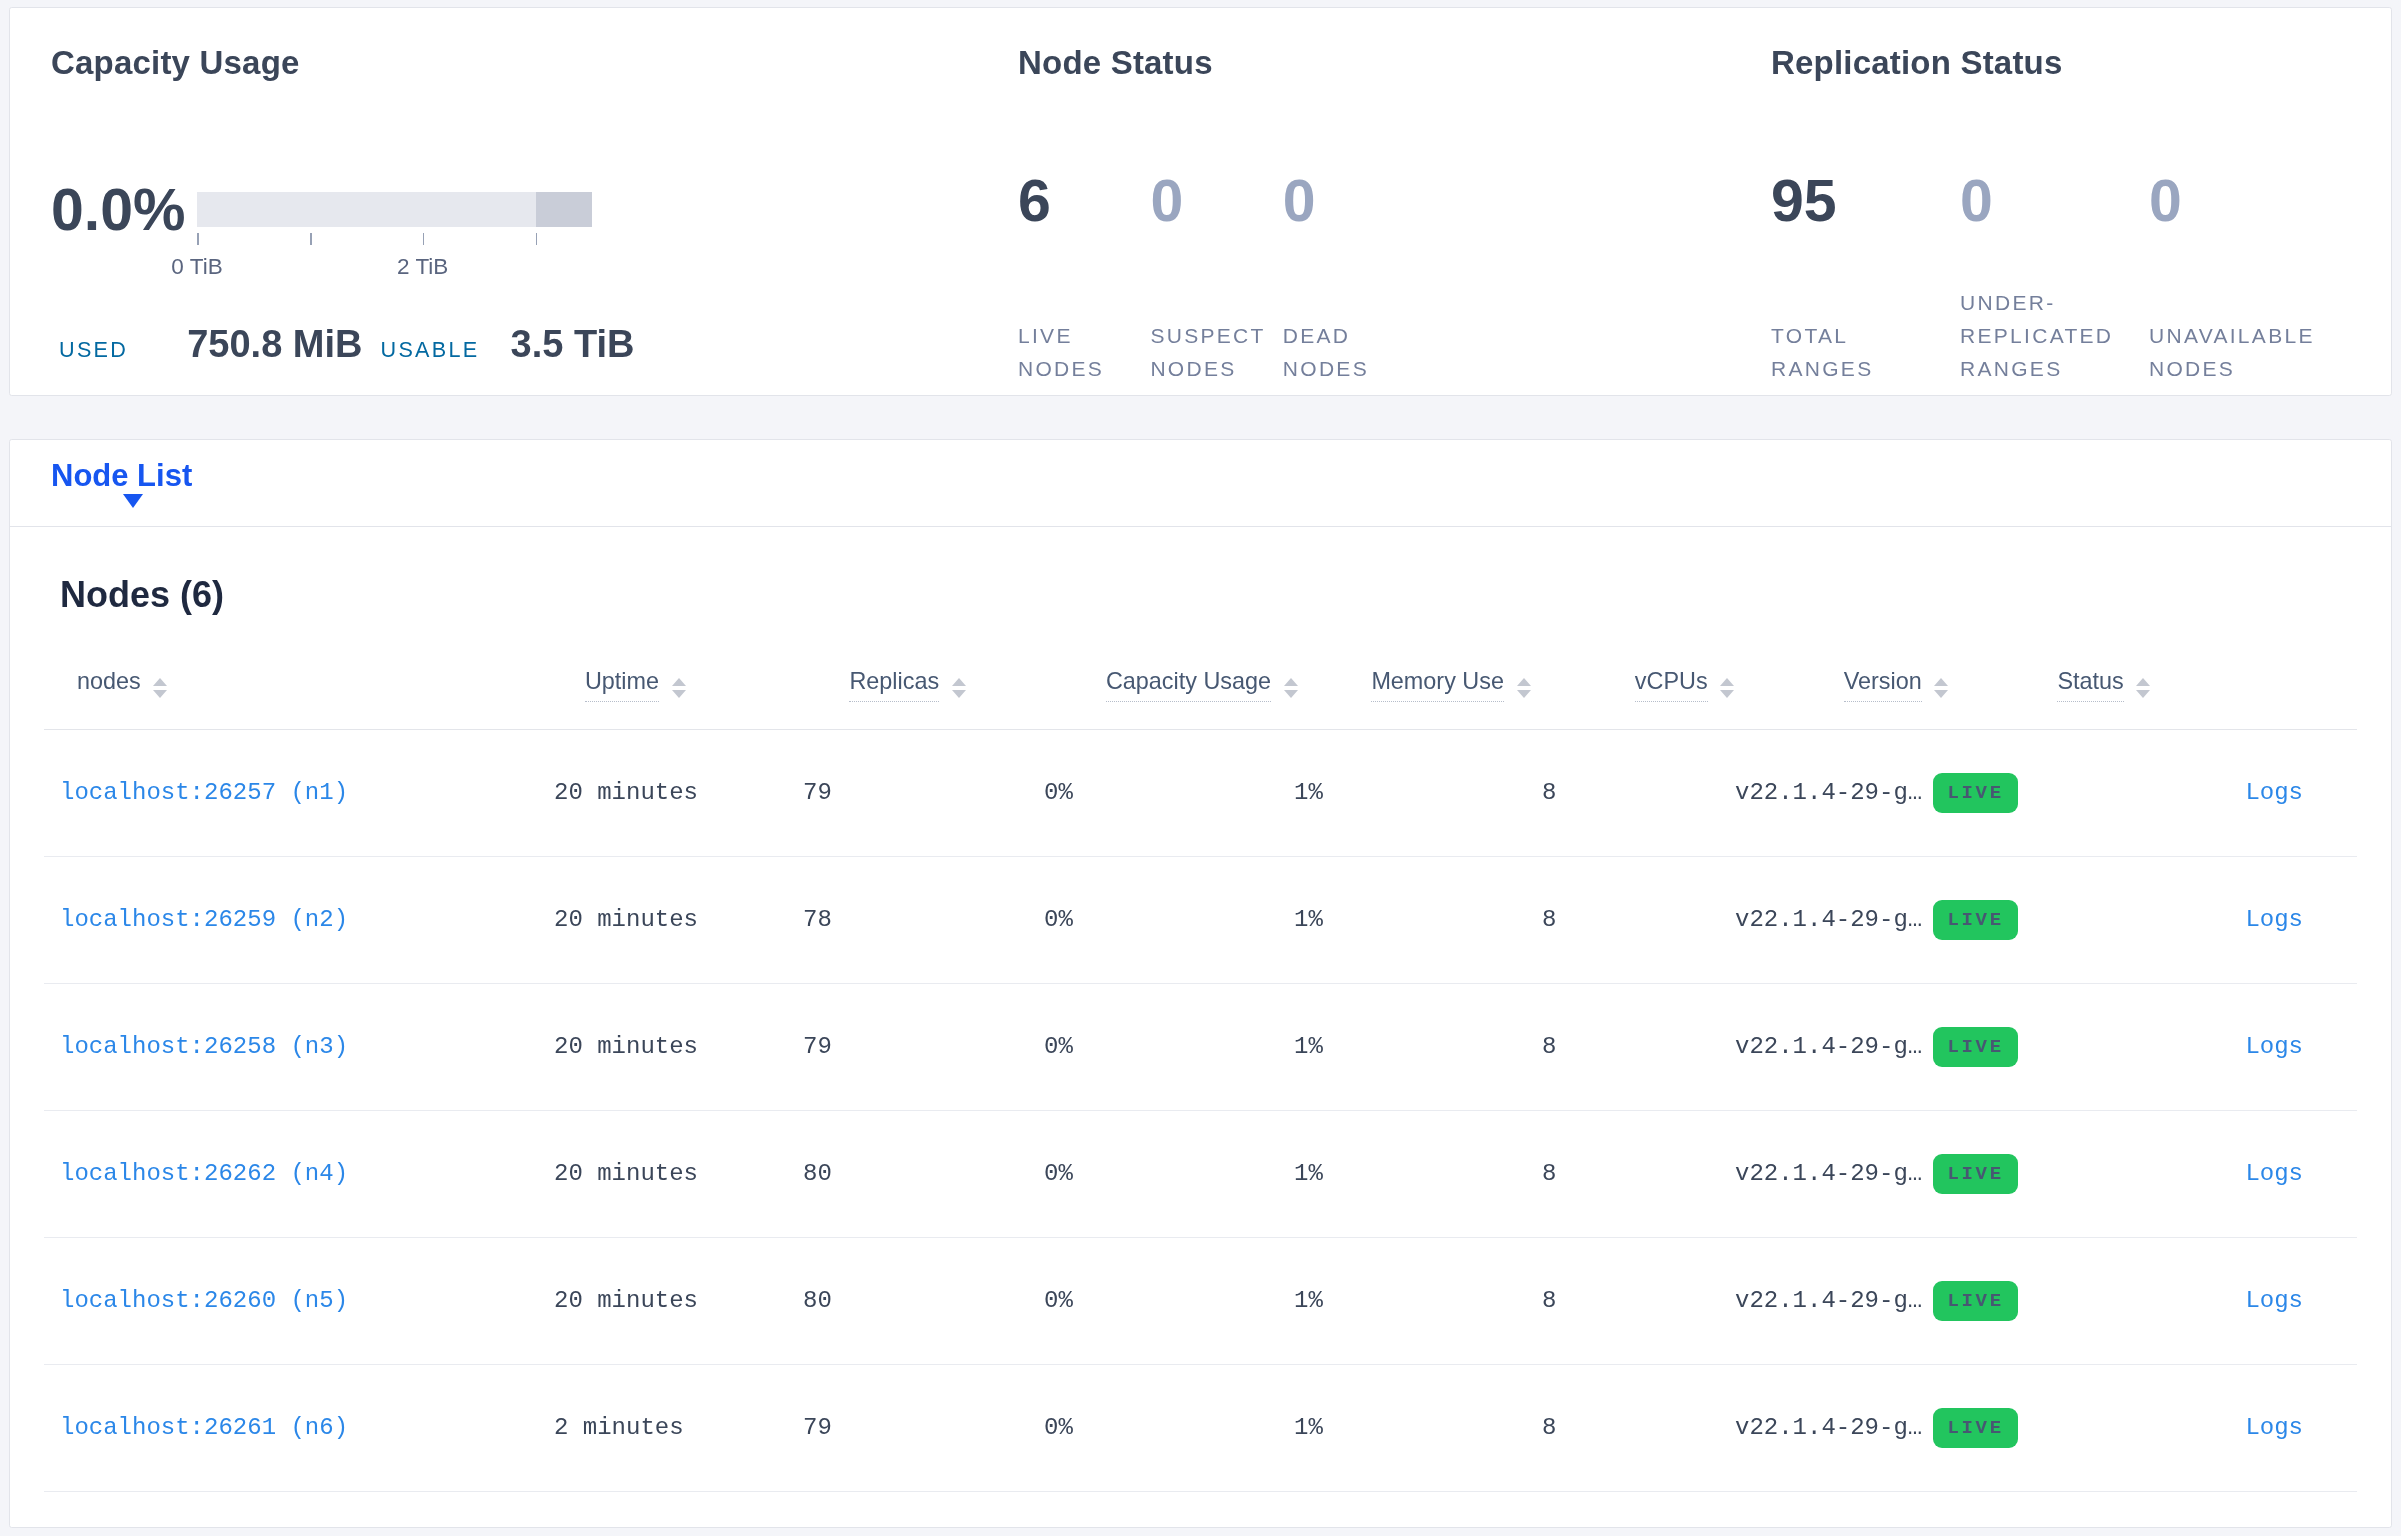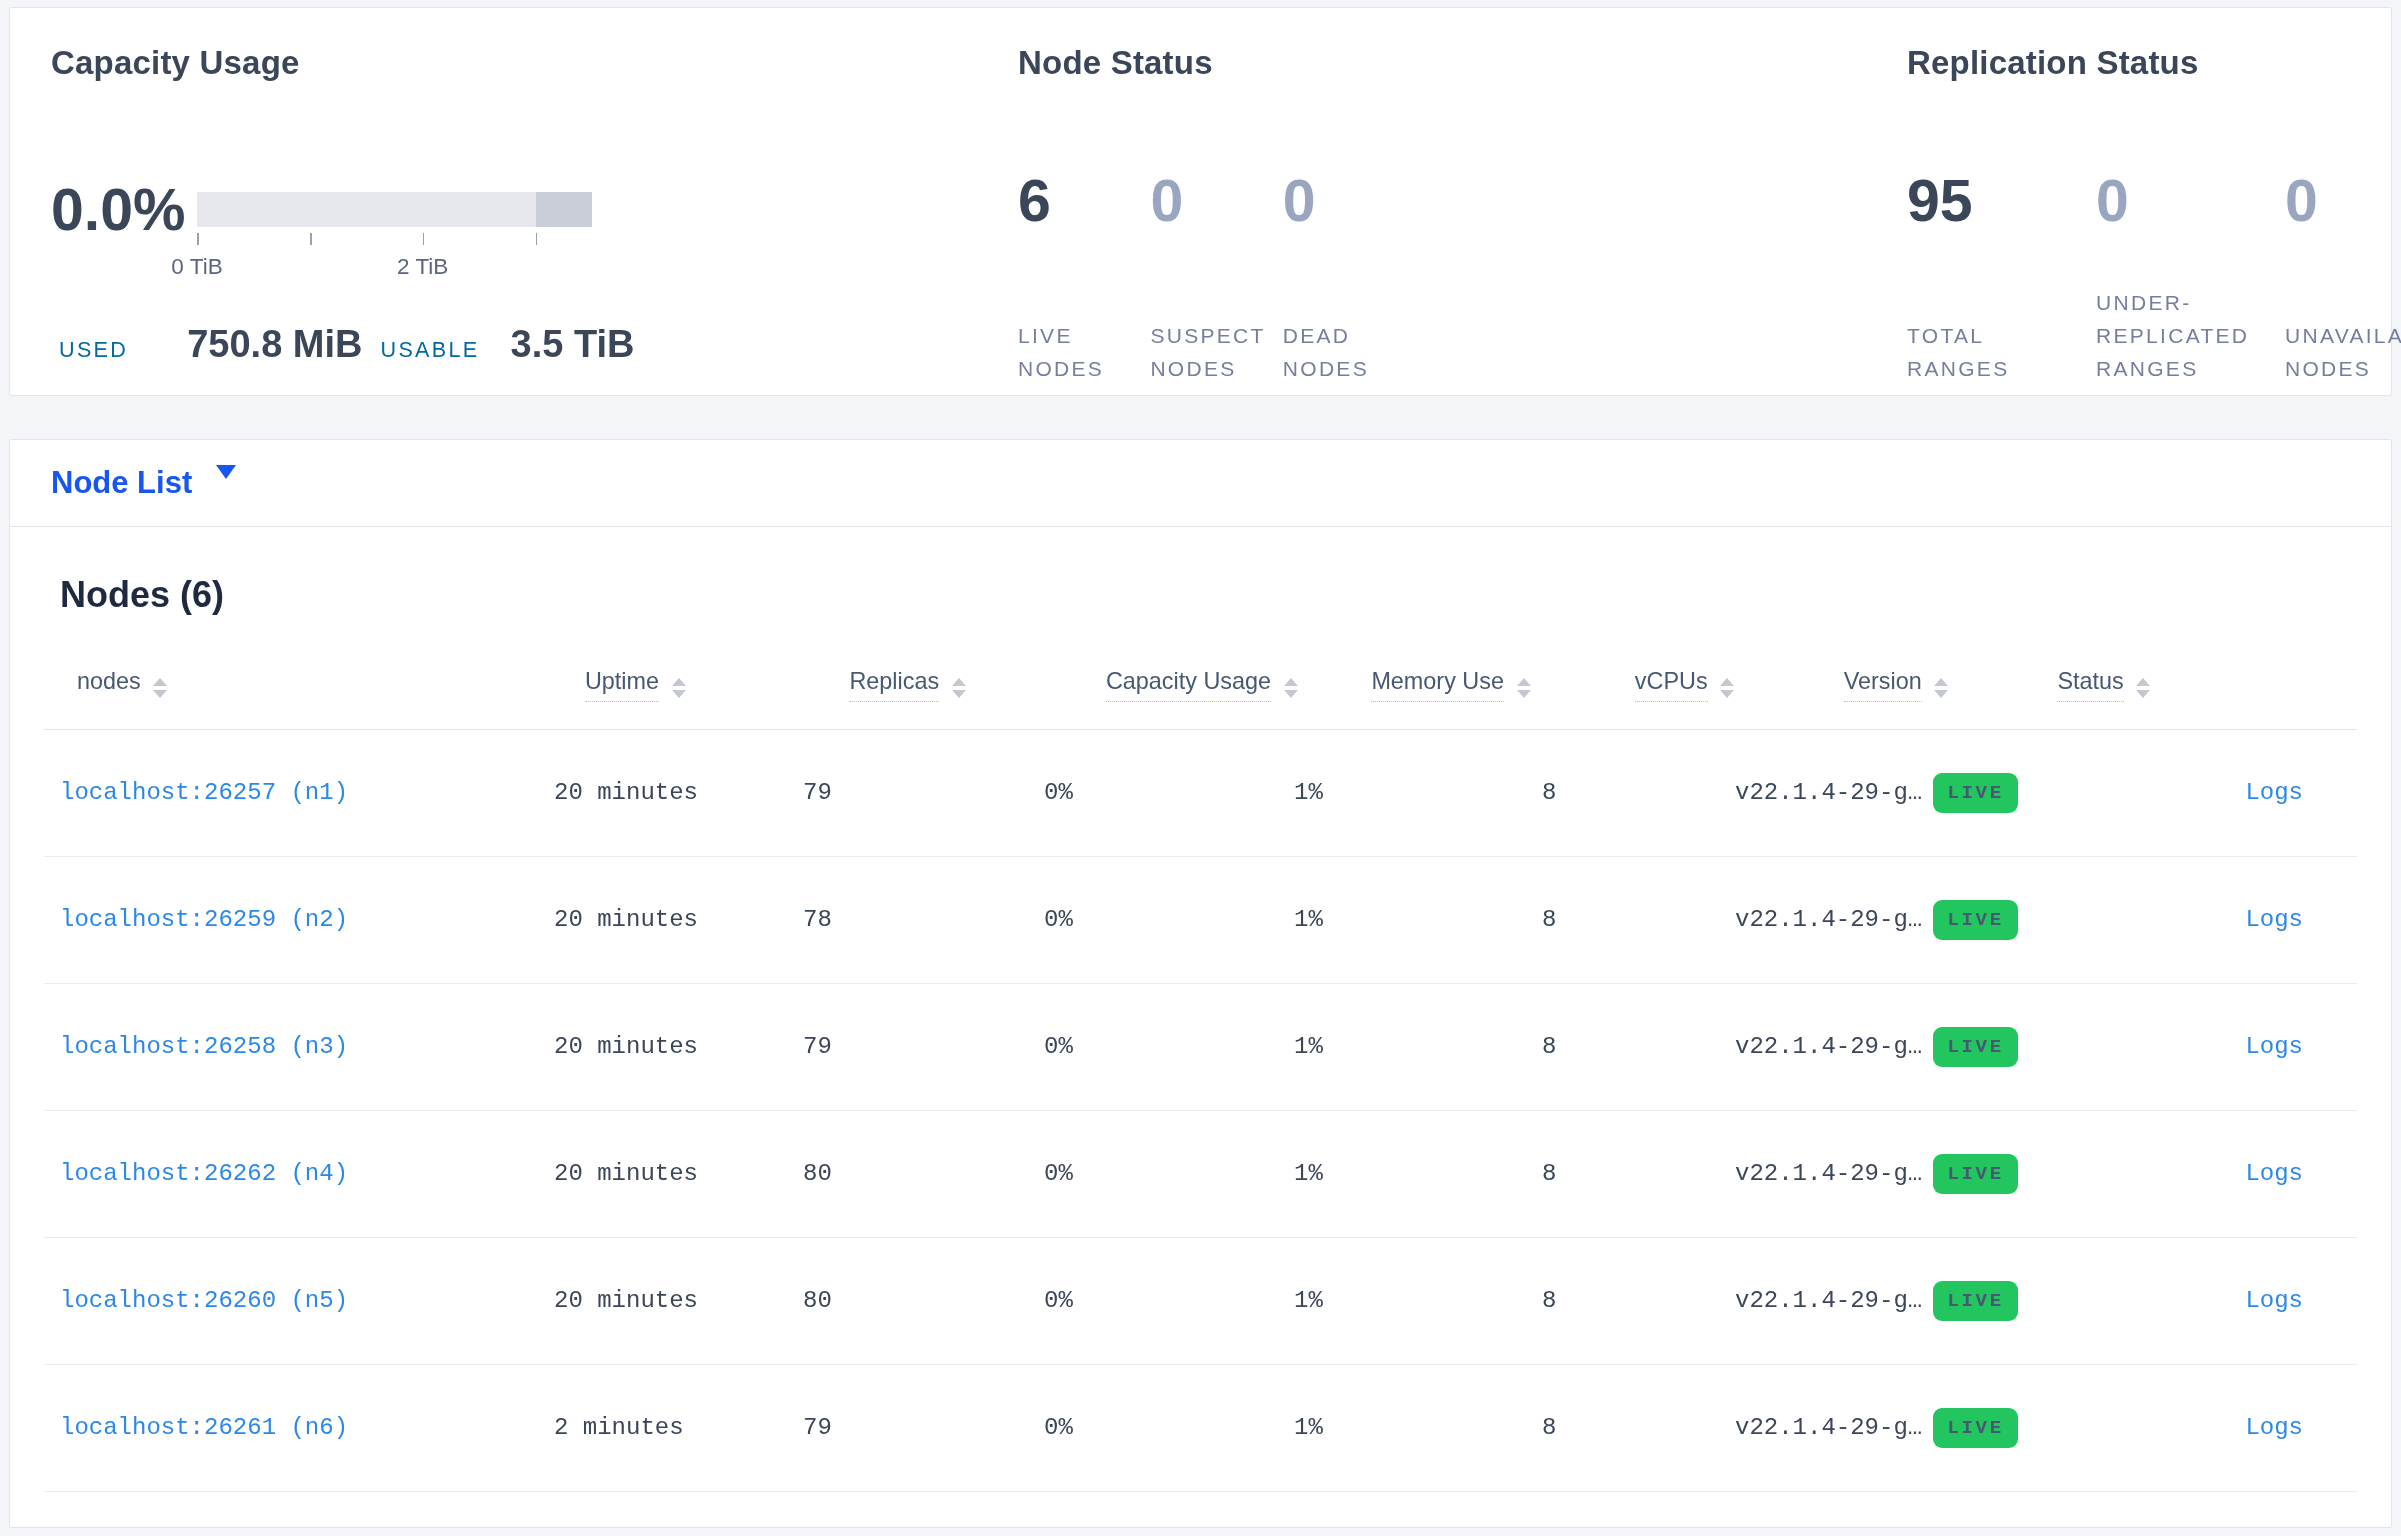--- a/index.html
+++ b/index.html
@@ -15,21 +15,21 @@
     border:0.9px solid #e2e4ea;
     border-radius:2.7px;
     margin:0 9px;
   }
 
   
   .summary-panel { margin-top:7.2px; height:389px; position:relative; }
   .section { position:absolute; top:36px; }
   .section-capacity    { left:41px;  width:947px; }
   .section-nodestatus  { left:1008px; }
-  .section-replication { left:1897px; }
+  .section-replication { left:1761px; }
   .section-title { font-size:33px; font-weight:600; color:#3b4659; letter-spacing:0.2px; }
 
   .cap-row { position:absolute; top:132px; left:0; display:flex; align-items:center; }
   .cap-percent { font-size:59px; font-weight:700; color:#3b4659; min-width:146px; line-height:69px; }
   .cap-bar-block { position:relative; width:395px; height:69px; }
   .cap-bar { position:absolute; top:16px; left:0; width:395px; height:35px; background:#e6e8ee; }
   .cap-bar-dark { position:absolute; top:0; right:0; height:100%; width:14.3%; background:#c9cdd8; }
   .cap-tick { position:absolute; top:57px; width:1.8px; height:11.7px; background:#97a1b5; }
   .cap-tick-label { position:absolute; top:78px; transform:translateX(-50%); font-size:22.5px; color:#5a657f; white-space:nowrap; }
   .cap-kv-row { position:absolute; top:279px; left:8px; display:flex; align-items:baseline; }
@@ -41,21 +41,21 @@
   .stat { display:flex; flex-direction:column; height:215px; }
   .stats-row.node-stats .stat { width:118px; margin-right:14.4px; }
   .stats-row.repl-stats .stat { width:164px; margin-right:25px; }
   .stat-value { font-size:59px; font-weight:600; line-height:63px; color:#3b4659; }
   .stat-value.muted { color:#9aa6c0; }
   .stat-label { margin-top:auto; font-size:21px; line-height:33px; letter-spacing:2.3px; color:#747f9b; }
 
   
   .list-panel { margin-top:43px; }
   .view-bar { height:87px; border-bottom:0.9px solid #e2e4ea; display:flex; align-items:center; padding:0 41px; }
-  .view-selector { display:flex; cursor:pointer; }
+  .view-selector { display:flex; align-items:center; cursor:pointer;flex-direction:column; }
   .view-selector-label { font-size:31px; font-weight:600; color:#1756f0; }
   .caret-down { margin-left:23.4px; width:0; height:0; border-left:10.8px solid transparent; border-right:10.8px solid transparent; border-top:14.4px solid #1756f0; }
 
   .table-wrap { padding:0 34px 35px; }
   .table-title { margin:47px 0 0 16px; font-size:36px; font-weight:600; color:#1f2940; }
 
   .thead { display:flex; align-items:flex-start; margin-top:52px; padding:0 0 27px 16px; border-bottom:0.9px solid #e3e5ea; }
   .th { display:flex; align-items:center;margin-left:17px; }
   .th-label { font-size:23.4px; color:#475872; padding-bottom:5.4px; border-bottom:1.8px dotted transparent; white-space:nowrap; }
   .th-label.underlined { border-bottom-color:#b6bdca; }

